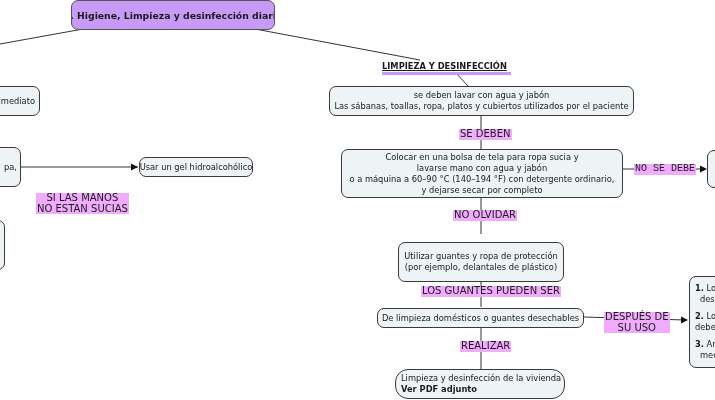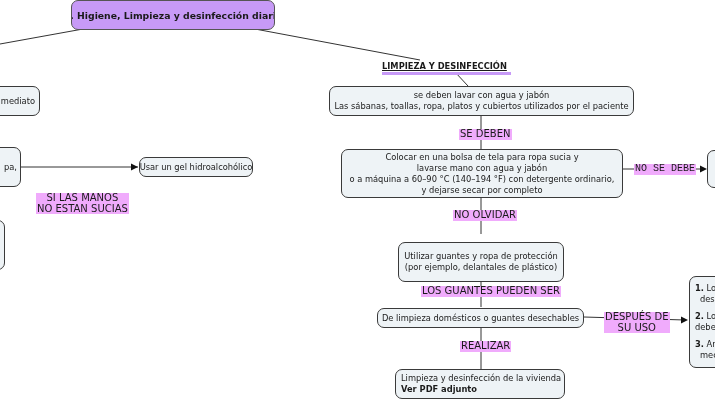--- a/index.html
+++ b/index.html
@@ -173,16 +173,16 @@
     <span class="bold">3.</span>
     <span>Ar</span><br>
     <span style="padding-left:5px">mec</span>
   </div>
 </div>
 
 <div class="label" style="left:460px; top:341px;">
   <span>REALIZAR</span>
 </div>
 
-<div class="node left-aligned" style="left:395px; top:369px; width:170px; height:30px; padding-left:5px;">
+<div class="node left-aligned" style="left:395px; top:369px; width:170px; height:30px; padding-left:5px;border-radius:13px;">
   <span>Limpieza y desinfección de la vivienda</span>
   <span class="bold">Ver PDF adjunto</span>
 </div>
 
 </body></html>

